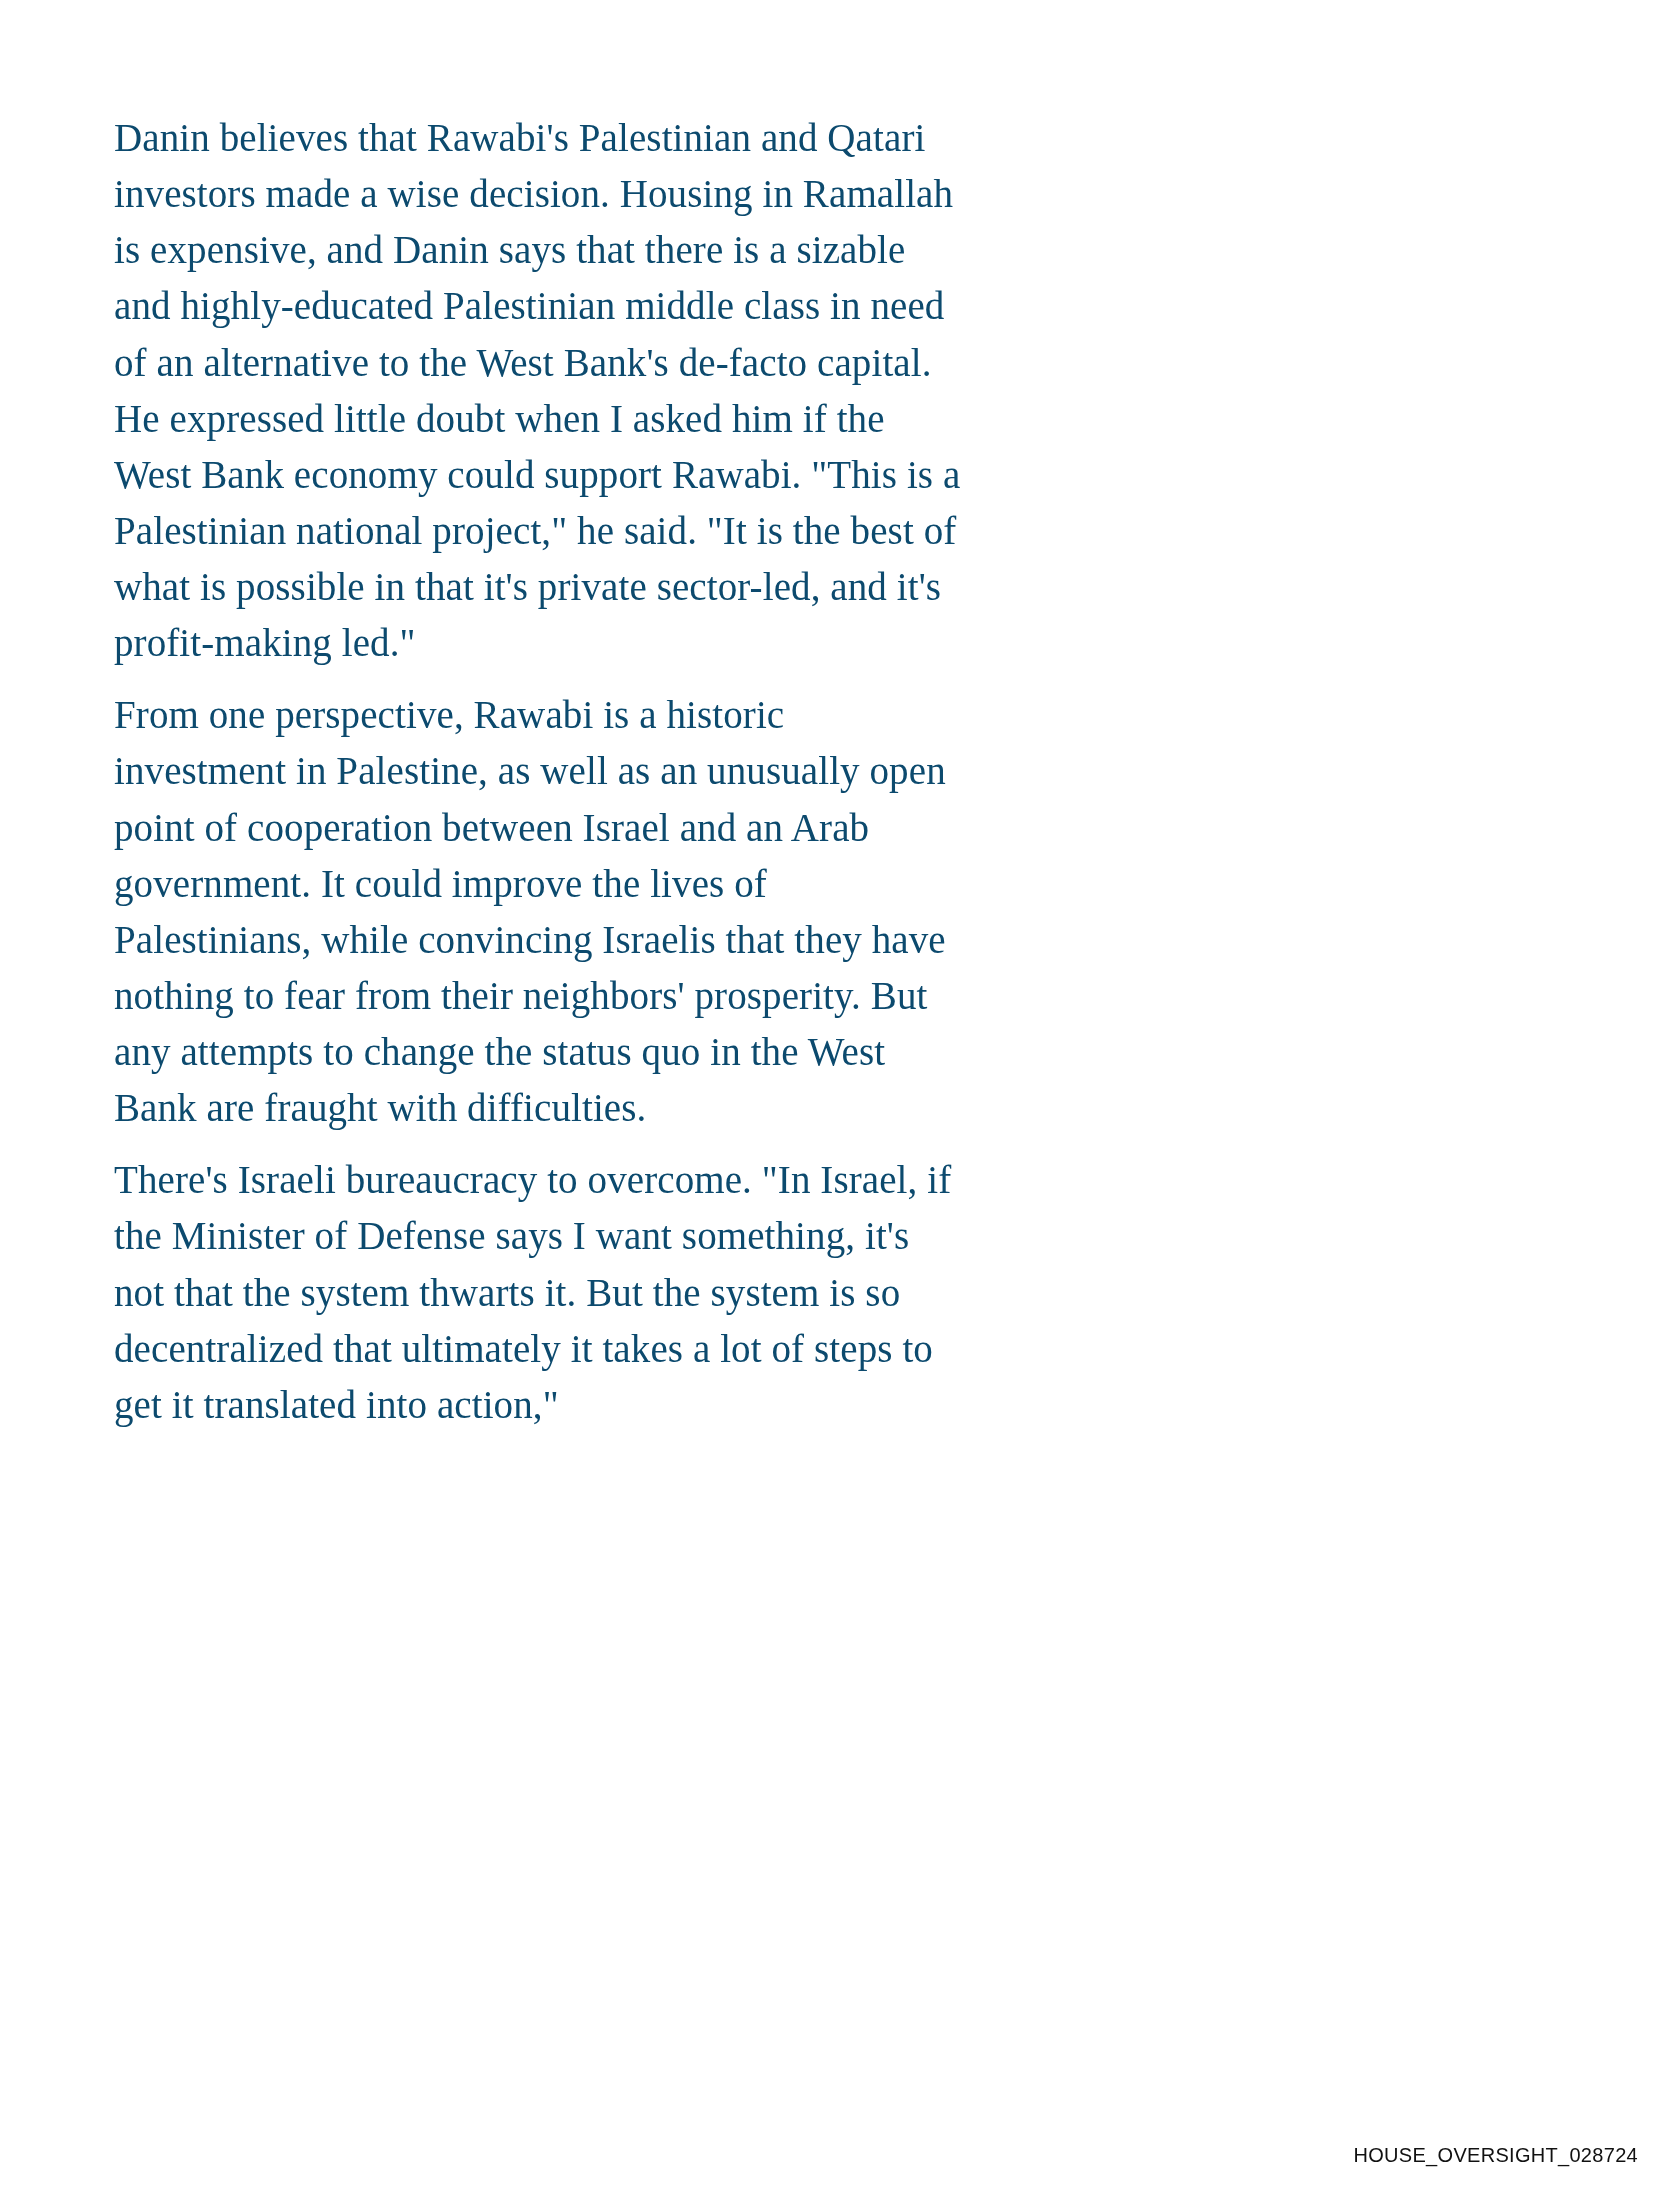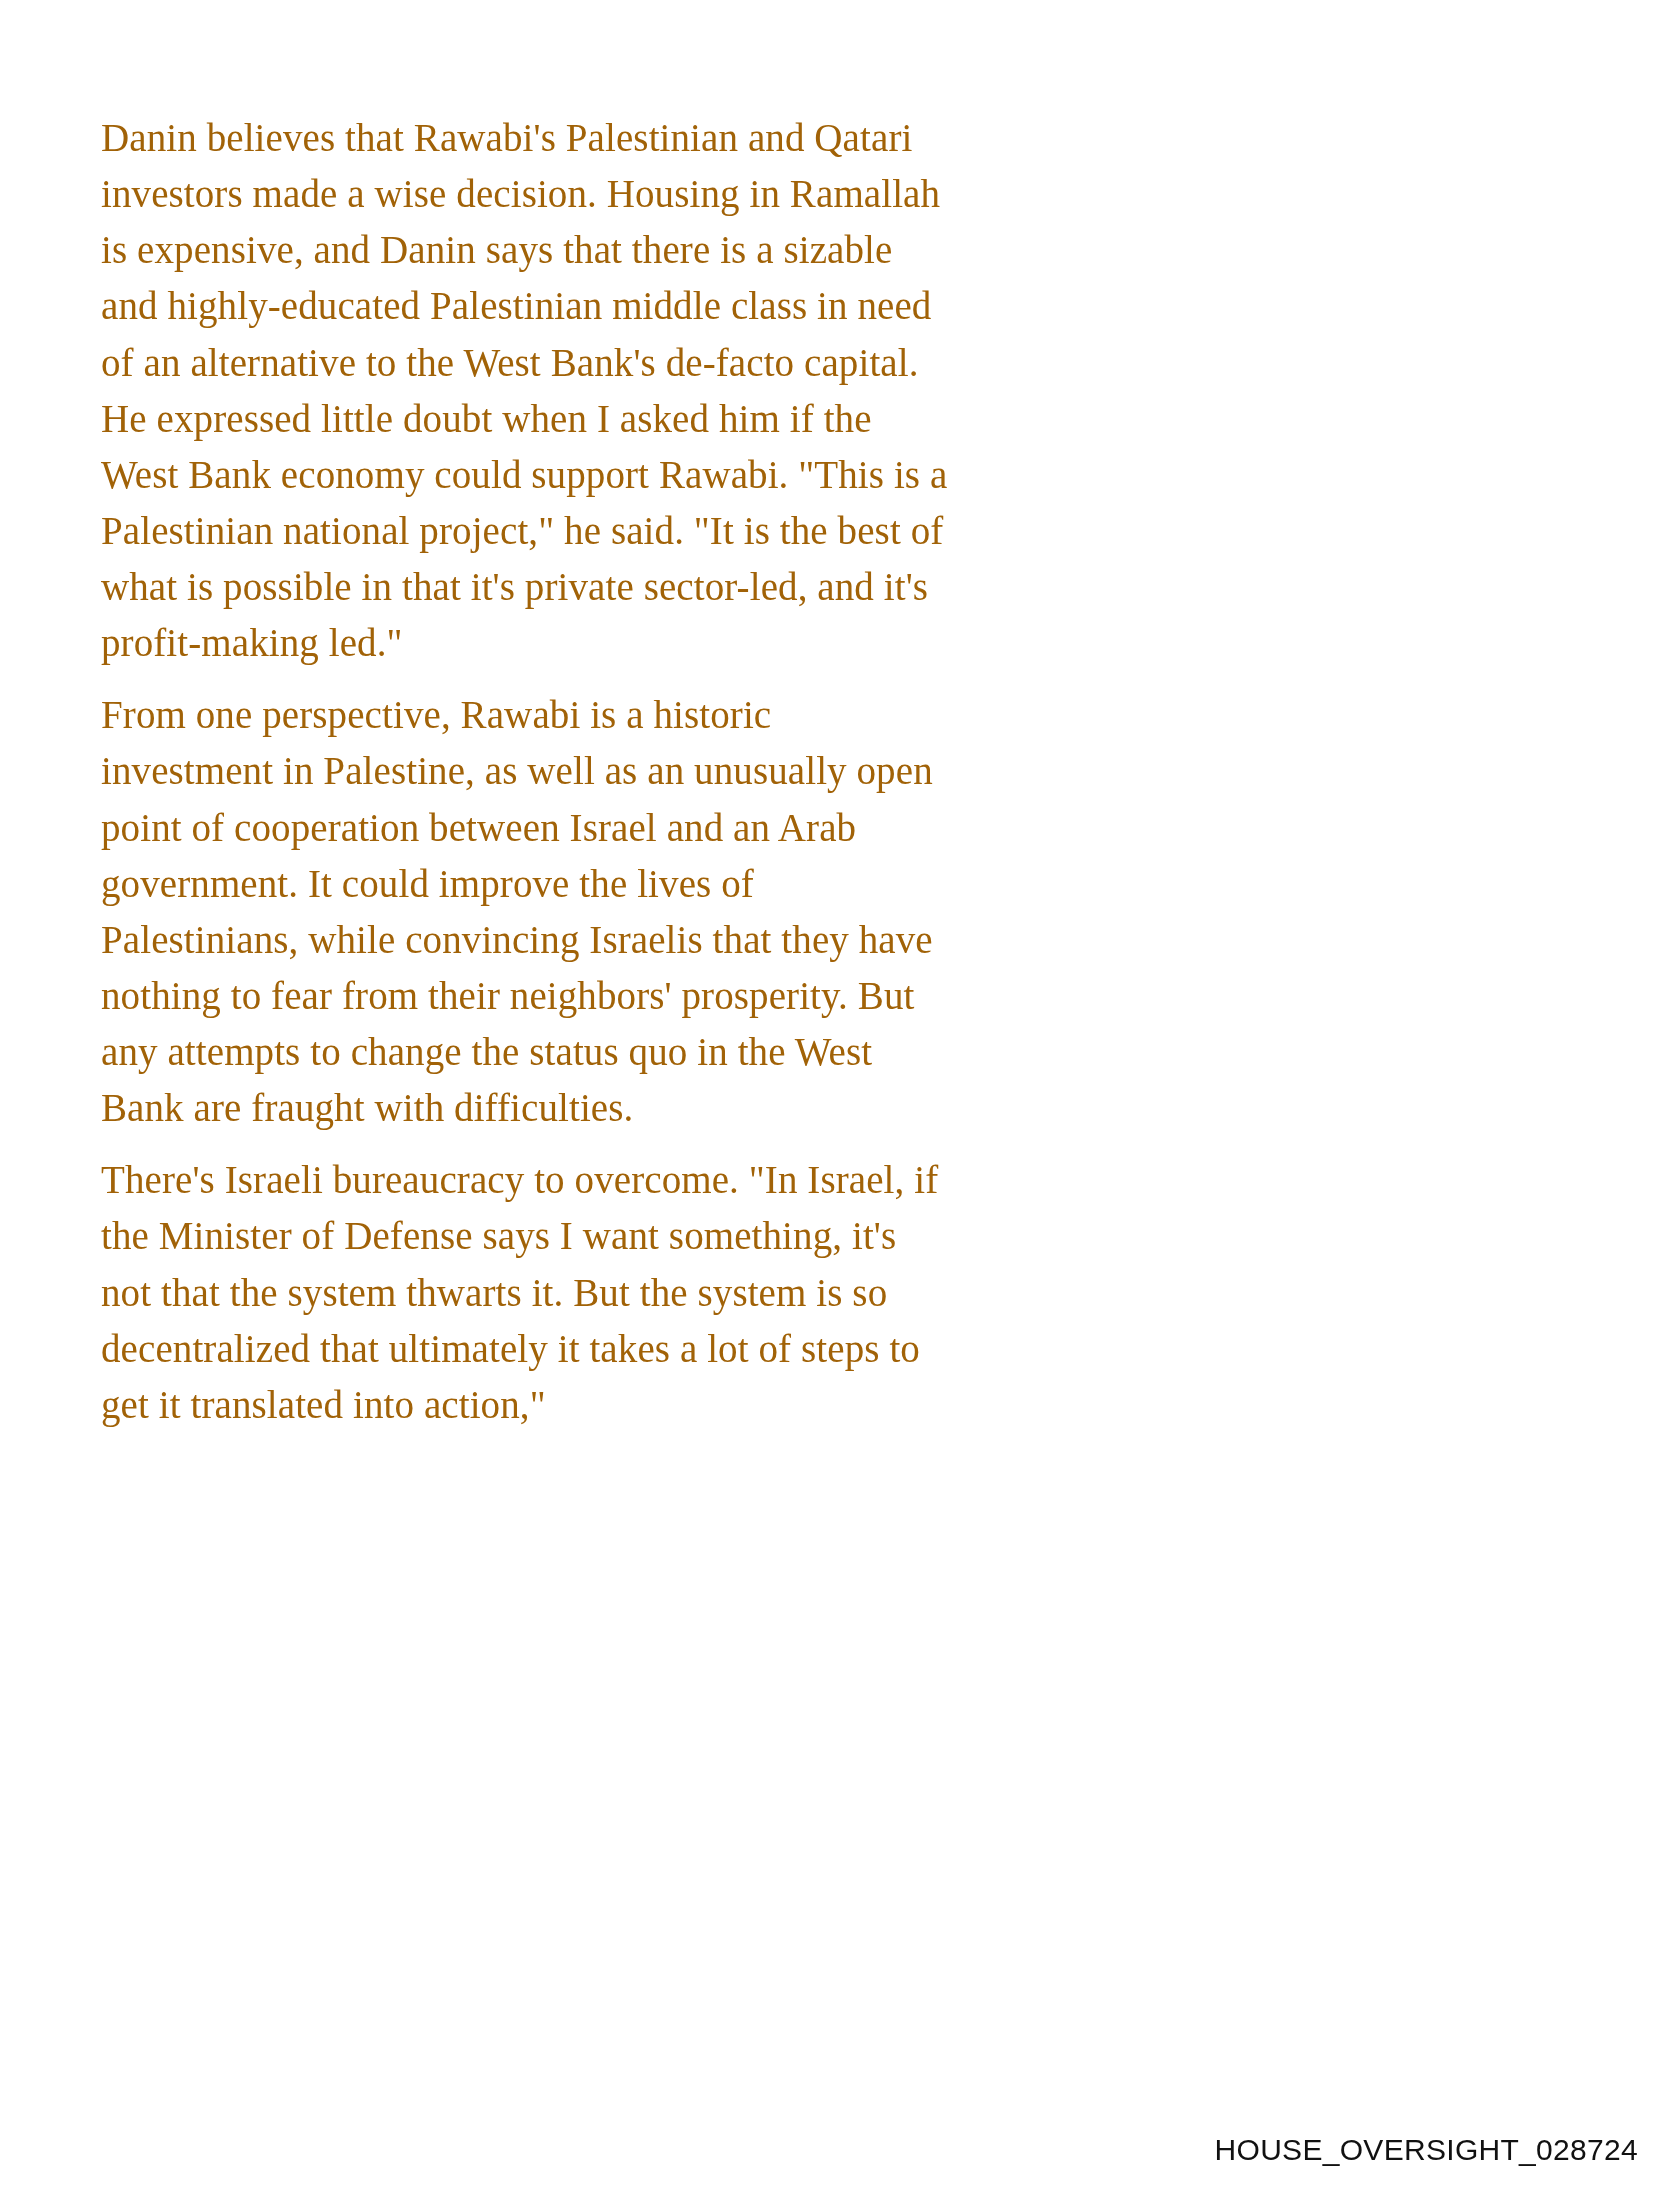--- a/index.html
+++ b/index.html
@@ -17,39 +17,39 @@
     position: absolute;
     left: 0;
     top: 0;
     width: 1669px;
     height: 2205px;
     background: #ffffff;
     overflow: hidden;
   }
   .content {
     position: absolute;
-    left: 101px;
+    left: 114px;
     top: 110px;
     width: 851px;
-    color: #a16207;
+    color: #0c4a6e;
     font-size: 39px;
     line-height: 1.44;
     letter-spacing: 0.1px;
   }
   .content p.para {
     margin: 0 0 15.7px 0;
     padding: 0;
     text-align: left;
   }
   .footer {
     position: absolute;
     right: 31px;
     bottom: 38px;
     font-family: "Liberation Sans", sans-serif;
-    font-size: 30px;
+    font-size: 20px;
     color: #111111;
     letter-spacing: 0.3px;
     white-space: nowrap;
   }
 </style>
 </head>
 <body>
 
 <div class="page">
   <div class="content">

